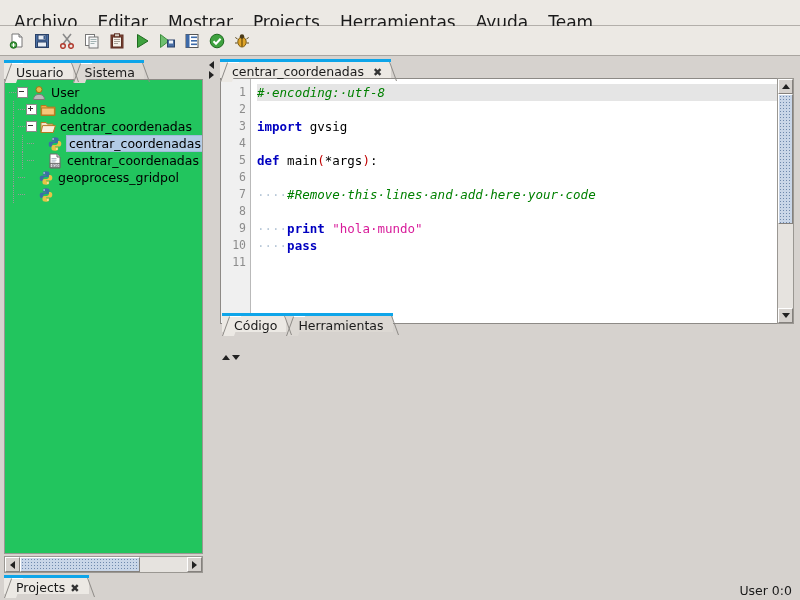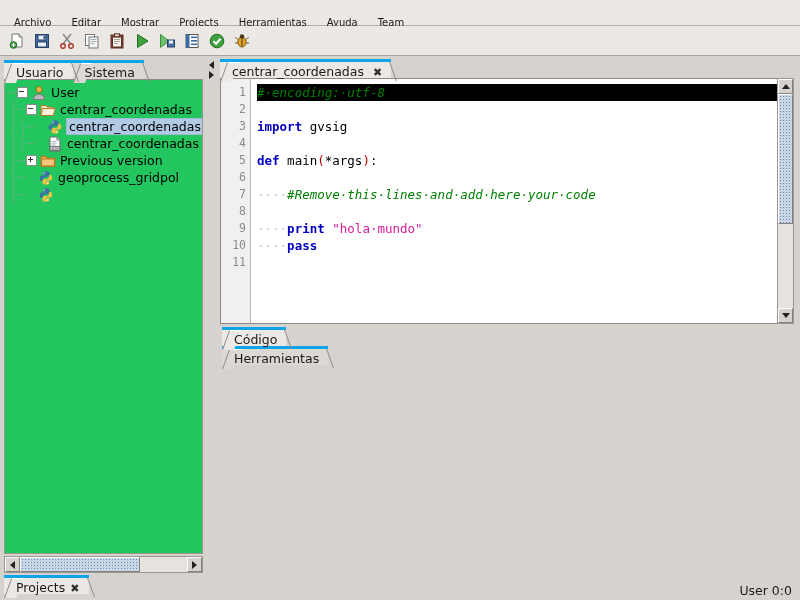--- a/index.html
+++ b/index.html
@@ -12,21 +12,21 @@
   }
   .app{position:relative;width:800px;height:600px;}
 
   
   .menubar{
     position:absolute;left:0;top:0;width:800px;height:26px;
     background:#ece9e4;border-bottom:1px solid #b3afaa;
     display:flex;align-items:center;padding-left:4px;box-sizing:border-box;
   }
   .menu-item{
-    padding:3px 10px;font-size:10px;color:#1a1a1a;cursor:default;
+    padding:3px 10px;font-size:17px;color:#1a1a1a;cursor:default;
     white-space:nowrap;
     margin-top:19px;
   }
 
   
   .toolbar{
     position:absolute;left:0;top:26px;width:800px;height:30px;
     background:#ece9e4;border-bottom:1px solid #a9a5a0;
     display:flex;align-items:center;padding-left:5px;box-sizing:border-box;
   }
@@ -181,42 +181,42 @@
     font-family:"DejaVu Sans Mono","Liberation Mono",monospace;
     font-size:11.5px;color:#8c8c8c;line-height:17px;flex:0 0 auto;
   }
   .codearea{
     flex:1 1 auto;padding:5px 0 0 6px;box-sizing:border-box;
     font-family:"DejaVu Sans Mono","Liberation Mono",monospace;
     font-size:12.5px;line-height:17px;white-space:pre;overflow:hidden;
     background:#fff;
   }
   .cl{height:17px;}
-  .cl.hl{background:#000000;}
+  .cl.hl{background:#e5e5e5;}
   .kw{color:#0000c0;font-weight:bold;}
   .cm{color:#008000;font-style:italic;}
   .st{color:#d81b9a;}
   .pn{color:#c00000;}
   .dot{color:#b8c8d8;}
   .vscroll{
     position:absolute;right:4px;top:21px;width:17px;height:246px;
     background:#d6d2ce;border:1px solid #9a9792;box-sizing:border-box;
     display:flex;flex-direction:column;align-items:center;
   }
   .vthumb{
     width:15px;background-image:radial-gradient(#6f89ad 0.6px, transparent 0.7px);
     background-size:3px 3px;background-color:#c9d6e8;
     border:1px solid #fff;border-right-color:#85817d;border-bottom-color:#85817d;
     box-sizing:border-box;
   }
   .vtrack{width:15px;flex:1 1 auto;background:#e6e3df;}
 
   .codetabs{
-    position:absolute;left:4px;top:270px;width:572px;height:22px;
-    display:flex;align-items:flex-start;flex-direction:column;
+    position:absolute;left:4px;top:256px;width:572px;height:22px;
+    display:flex;align-items:flex-start;
   }
 
   
   .hsplit{
     position:absolute;left:0;top:296px;width:582px;height:12px;background:#d6d2ce;
   }
   .hsplit .grip2{position:absolute;left:6px;top:2px;display:flex;gap:2px;align-items:center;}
 
   
   .console-area{position:absolute;left:0;top:308px;width:582px;height:216px;}
@@ -340,20 +340,30 @@
               <span class="expander "></span>
               <span class="ticon"><svg width="16" height="16" viewBox="0 0 16 16">
                   <circle cx="8" cy="4.6" r="3" fill="#e8b84b" stroke="#9a7414"></circle>
                   <path d="M2.5 14.5c0-3.3 2.5-5.2 5.5-5.2s5.5 1.9 5.5 5.2z" fill="#b9b9b9" stroke="#7a7a7a"></path>
                 </svg></span>
               <span class="tlabel-txt">User</span>
             </div>
             <div class="trow">
               <span class="guide dot"></span>
               <span class="dash"></span>
+              <span class="expander plus"></span>
+              <span class="ticon"><svg width="16" height="16" viewBox="0 0 16 16">
+                  <path d="M1 3.5h5l1.4 1.6H15v8.4H1z" fill="#f0a848" stroke="#b37a20"></path>
+                  <path d="M1.6 6h12.8v7H1.6z" fill="#f7c77a" stroke="#b37a20"></path>
+                </svg></span>
+              <span class="tlabel-txt">addons</span>
+            </div>
+            <div class="trow">
+              <span class="guide dot"></span>
+              <span class="dash"></span>
               <span class="expander "></span>
               <span class="ticon"><svg width="16" height="16" viewBox="0 0 16 16">
                   <path d="M1 3.5h5l1.4 1.6H13v8.4H1z" fill="#f4e3c8" stroke="#b37a20"></path>
                   <path d="M2.6 6.6h12.8l-2.2 6.9H1z" fill="#fbf0dc" stroke="#b37a20"></path>
                 </svg></span>
               <span class="tlabel-txt">centrar_coordenadas</span>
             </div>
             <div class="trow selected">
               <span class="guide dot"></span>
               <span class="guide dot"></span>
@@ -373,30 +383,20 @@
               <span class="dash"></span>
               <span class="expander none"></span>
               <span class="ticon"><svg width="16" height="16" viewBox="0 0 16 16">
                   <path d="M3 1h7l3 3v11H3z" fill="#fff" stroke="#6c6c6c"></path>
                   <path d="M10 1v3h3" fill="#e6e6e6" stroke="#6c6c6c"></path>
                   <path d="M4.5 5.5h5M4.5 7.2h5M4.5 8.9h4" stroke="#9aa7b5" stroke-width="0.8"></path>
                   <rect x="3.2" y="10.4" width="9.6" height="4.2" fill="#f2f2f2" stroke="#6c6c6c"></rect>
                   <text x="8" y="13.8" font-size="4" text-anchor="middle" font-family="monospace" fill="#223">010</text>
                 </svg></span>
               <span class="tlabel-txt">centrar_coordenadas</span>
-            </div>
-            <div class="trow">
-              <span class="guide dot"></span>
-              <span class="dash"></span>
-              <span class="expander plus"></span>
-              <span class="ticon"><svg width="16" height="16" viewBox="0 0 16 16">
-                  <path d="M1 3.5h5l1.4 1.6H15v8.4H1z" fill="#f0a848" stroke="#b37a20"></path>
-                  <path d="M1.6 6h12.8v7H1.6z" fill="#f7c77a" stroke="#b37a20"></path>
-                </svg></span>
-              <span class="tlabel-txt">Previous version</span>
             </div>
             <div class="trow">
               <span class="guide dot"></span>
               <span class="dash"></span>
               <span class="expander none"></span>
               <span class="ticon"><svg width="16" height="16" viewBox="0 0 16 16">
                   <path d="M7.8 1.2c-2.3 0-2.9.9-2.9 2v1.6h3v.6H4c-1.2 0-2.3.7-2.3 2.8s.9 2.9 2.1 2.9H5V9.4c0-1.3 1.1-2.4 2.4-2.4h2.2c1.1 0 1.9-.9 1.9-2V3.2c0-1.1-.9-2-3.7-2z" fill="#3c6fa5"></path>
                   <circle cx="6.1" cy="3" r="0.72" fill="#fff"></circle>
                   <path d="M8.2 14.8c2.3 0 2.9-.9 2.9-2v-1.6h-3v-.6H12c1.2 0 2.3-.7 2.3-2.8s-.9-2.9-2.1-2.9H11v1.7c0 1.3-1.1 2.4-2.4 2.4H6.4c-1.1 0-1.9.9-1.9 2v1.8c0 1.1.9 2 3.7 2z" fill="#e8c347"></path>
                   <circle cx="9.9" cy="13" r="0.72" fill="#fff"></circle>

